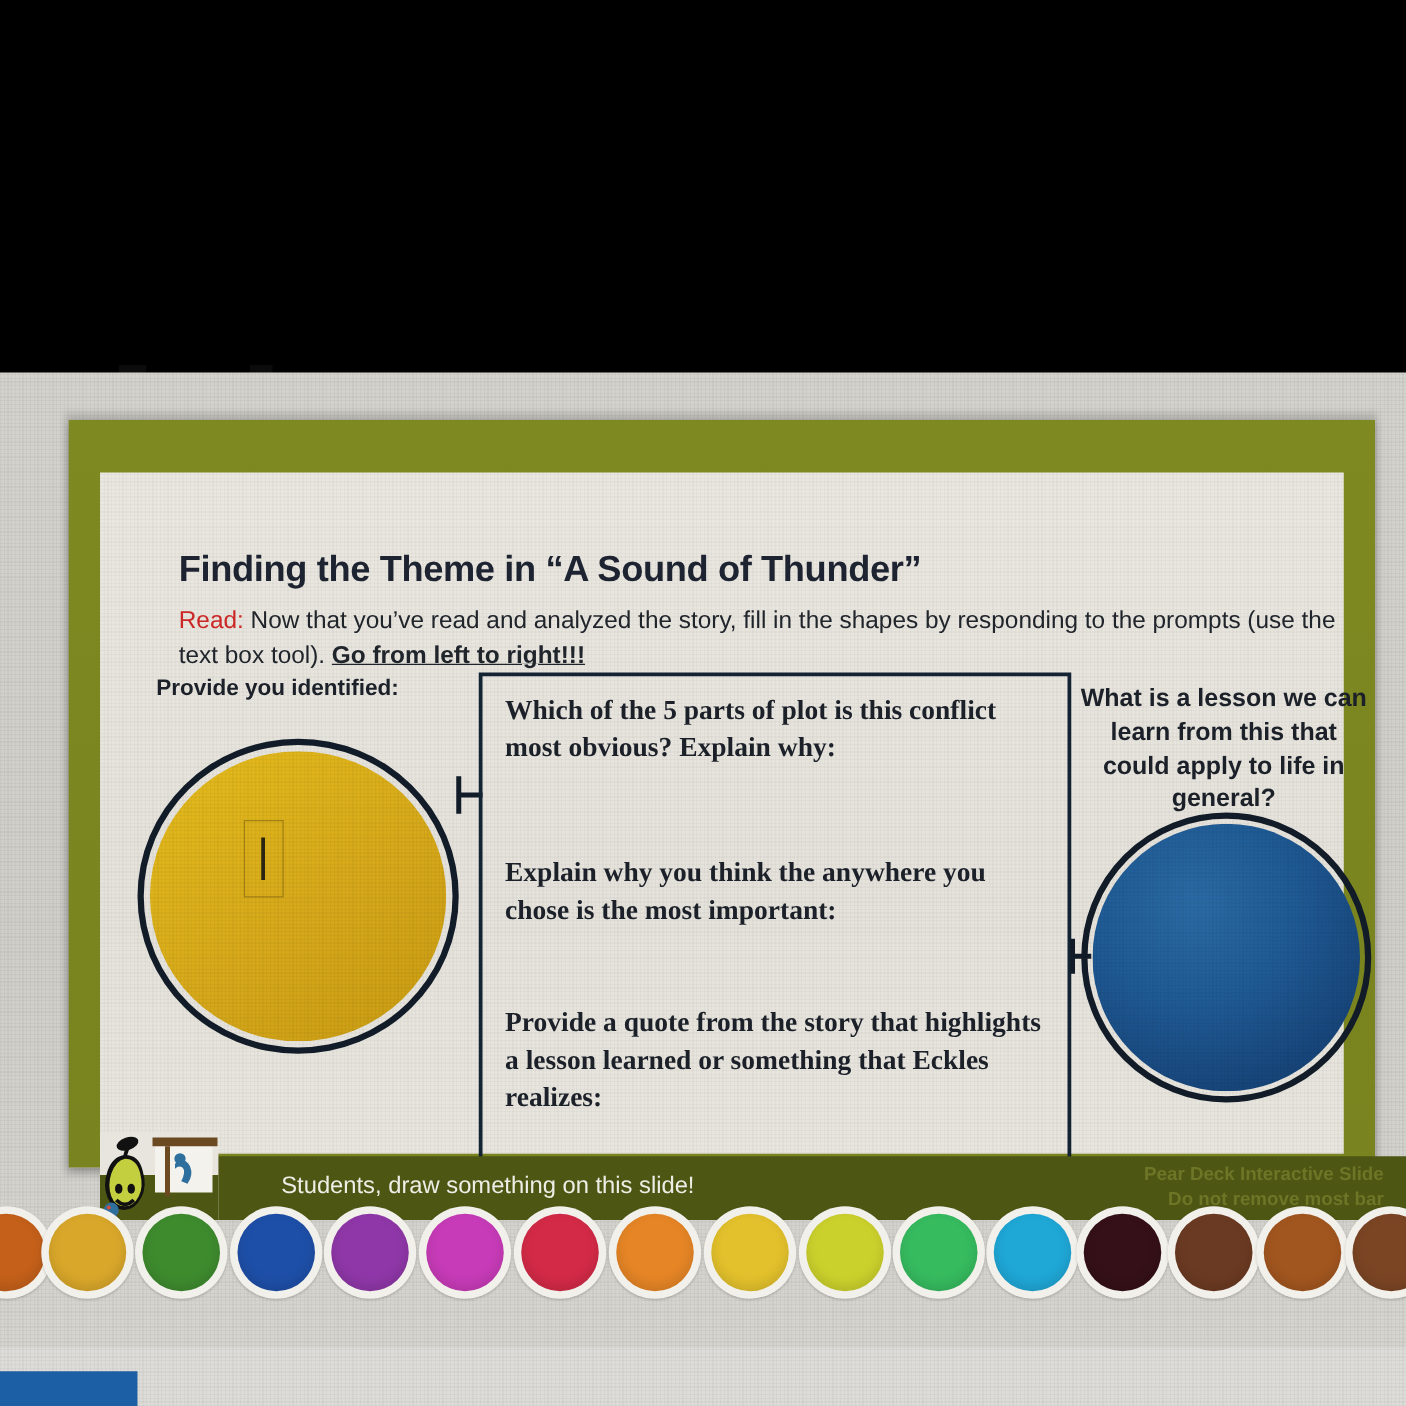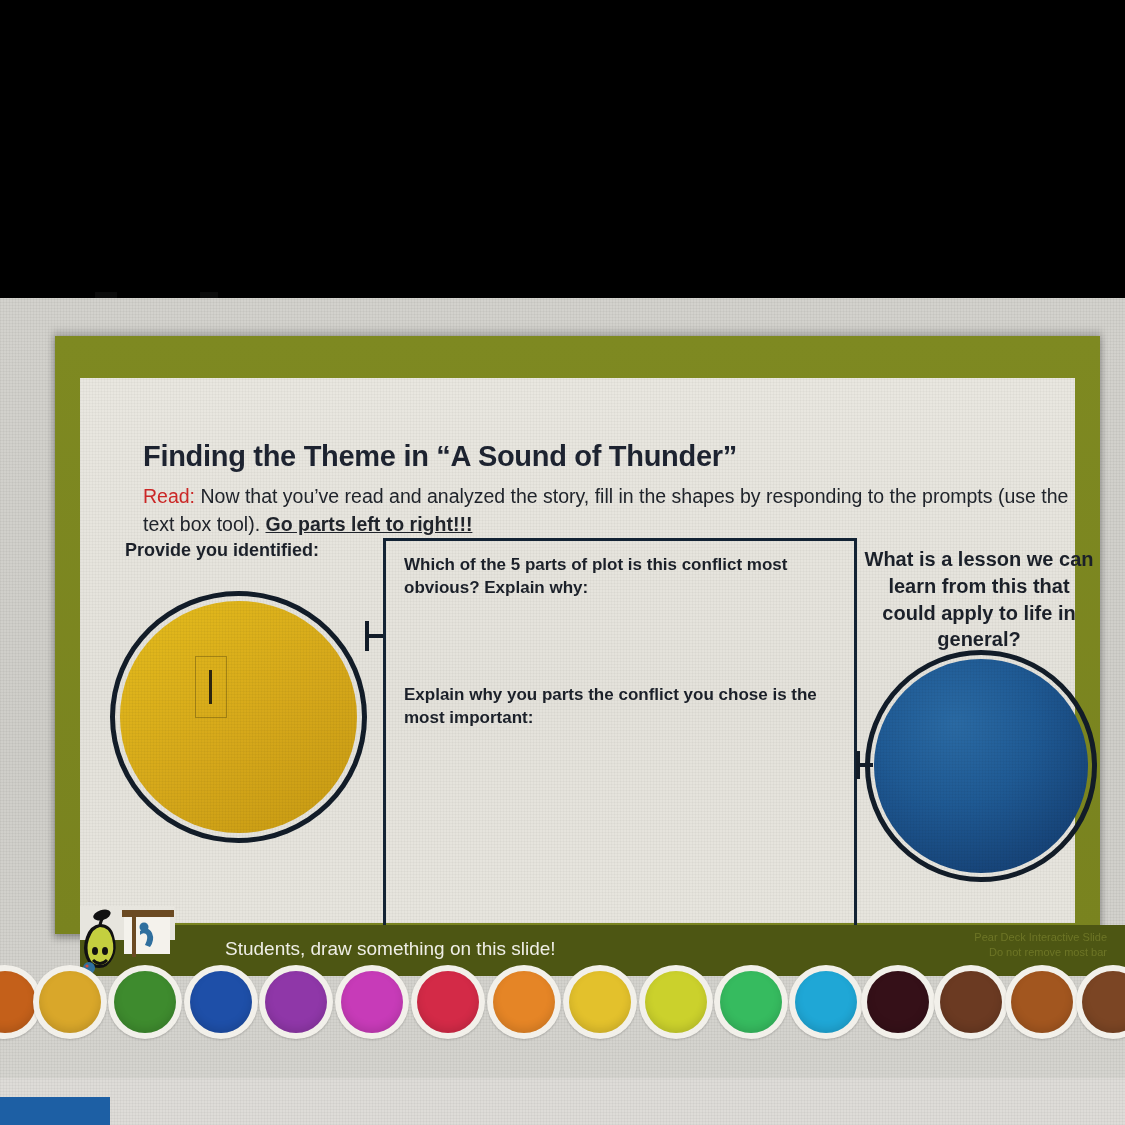--- a/index.html
+++ b/index.html
@@ -125,22 +125,22 @@
 
   
   #middle-box {
     position: absolute; left: 303px; top: 160px;
     width: 474px; height: 392px;
     border: 3px solid #132334;
     background: transparent;
     box-sizing: border-box;
   }
   .prompt {
-    position: absolute; font-size: 17px; color: #1b2029;
-    font-weight: bold; line-height: 1.36; width: 430px;
+    position: absolute; font-size: 22px; color: #1b2029;
+    font-weight: bold; line-height: 1.36; width: 430px; font-family: Liberation Serif, serif;
   }
   #prompt-1 { left: 18px; top: 12px; }
   #prompt-2 { left: 18px; top: 142px; }
   #prompt-3 { left: 18px; top: 262px; }
 
   
   #right-label {
     position: absolute; left: 783px; top: 168px;
     width: 232px; text-align: center;
     font-size: 20px; font-weight: bold; color: #1b2029; line-height: 1.34;
@@ -169,21 +169,21 @@
   }
   #peardeck-text {
     position: absolute; left: 145px; top: 13px;
     font-size: 19px; color: #efeee6;
   }
   #peardeck-legal {
     position: absolute; right: 18px; top: 5px;
     text-align: right; line-height: 1.35;
   }
   #peardeck-legal div {
-    font-size: 11px; color: #6d7526;
+    font-size: 15px; color: #6d7526; font-weight: bold;
   }
   #pear-mascot {
     position: absolute; left: 0px; top: 528px; width: 95px; height: 70px;
     overflow: hidden;
   }
 
   
   #palette {
     position: absolute; left: 0; top: 965px; width: 1125px; height: 88px;
   }
@@ -214,39 +214,40 @@
   <div id="taskbar-blue"></div>
 
   <div id="slide-shadow"></div>
 
   <div id="slide">
     <div id="slide-inner">
 
       <div id="title">Finding the Theme in “A Sound of Thunder”</div>
 
       <div id="instructions">
-        <span class="read-label">Read:</span><span> Now that you’ve read and analyzed the story, fill in the shapes by responding to the prompts (use the text box tool). </span><span class="emph">Go parts left to right!!!</span>
+        <span class="read-label">Read:</span><span> Now that you’ve read and analyzed the story, fill in the shapes by responding to the prompts (use the text box tool). </span><span class="emph">Go from left to right!!!</span>
       </div>
 
       <div id="left-label">Provide you identified:</div>
 
       <div id="yellow-circle-wrap">
         <div id="yellow-circle-fill">
           <div id="yellow-textbox">
             <div id="yellow-caret"></div>
           </div>
         </div>
         <div id="yellow-circle-outline"></div>
       </div>
       <div class="connector" style="left:287px; top:256px; width:19px; height:4px;"></div>
       <div class="connector" style="left:285px; top:243px; width:4px; height:30px;"></div>
 
       <div id="middle-box">
         <div class="prompt" id="prompt-1">Which of the 5 parts of plot is this conflict most obvious? Explain why:</div>
-        <div class="prompt" id="prompt-2">Explain why you parts the conflict you chose is the most important:</div>
+        <div class="prompt" id="prompt-2">Explain why you think the anywhere you chose is the most important:</div>
+        <div class="prompt" id="prompt-3">Provide a quote from the story that highlights a lesson learned or something that Eckles realizes:</div>
       </div>
 
       <div class="connector" style="left:777px; top:385px; width:16px; height:4px;"></div>
       <div class="connector" style="left:776px; top:373px; width:4px; height:28px;"></div>
 
       <div id="right-label">What is a lesson we can learn from this that could apply to life in general?</div>
 
       <div id="blue-circle-wrap">
         <div id="blue-circle-fill"></div>
         <div id="blue-circle-outline"></div>

